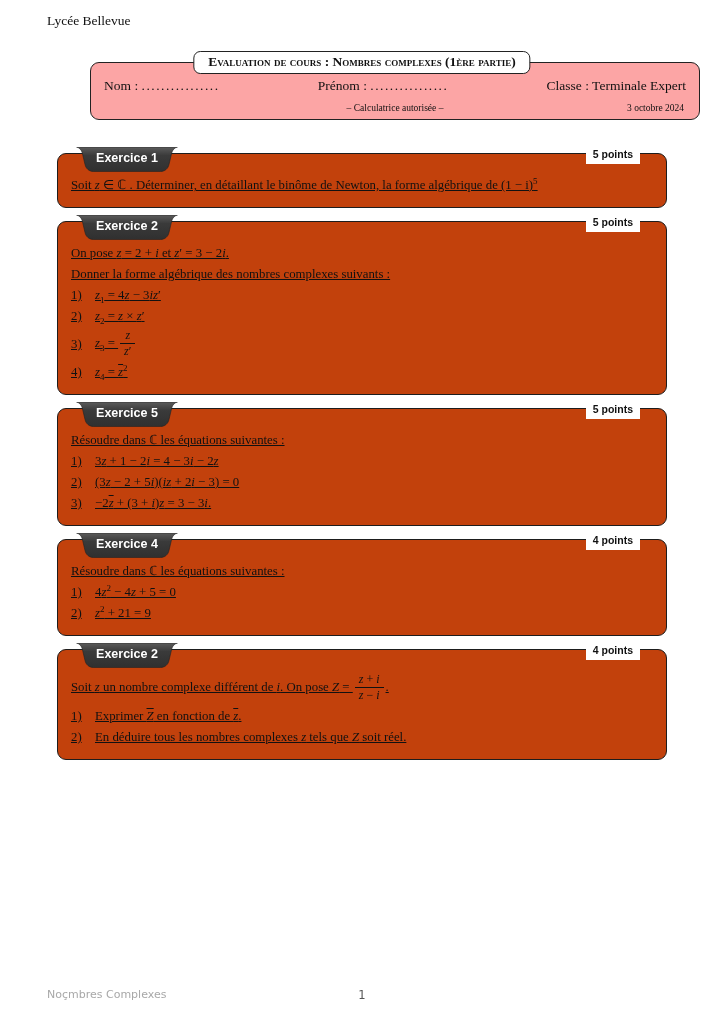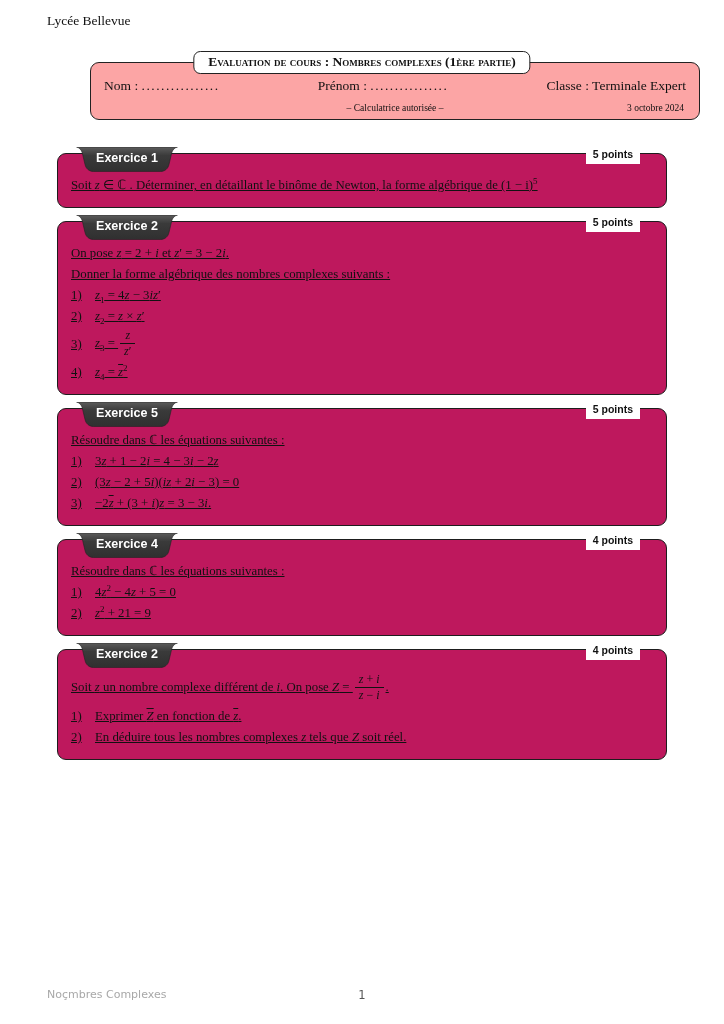--- a/index.html
+++ b/index.html
@@ -70,21 +70,21 @@
   .exercises {
     position: absolute;
     top: 153px; left: 0; right: 0;
   }
   .ex {
     position: relative;
     width: 610px;
     margin: 0 auto 13px;
     border: 1.4px solid #1d1d1d;
     border-radius: 9px;
-    background: #be185d;
+    background: #c2410c;
   }
   .ex-1 { min-height: 52px; }
   .ex-2 { min-height: 158px; }
   .ex-3 { min-height: 112px; }
   .ex-4 { min-height: 95px; }
   .ex-5 { min-height: 103px; }
 
   .tab {
     position: absolute;
     top: -7px; left: 17px;

